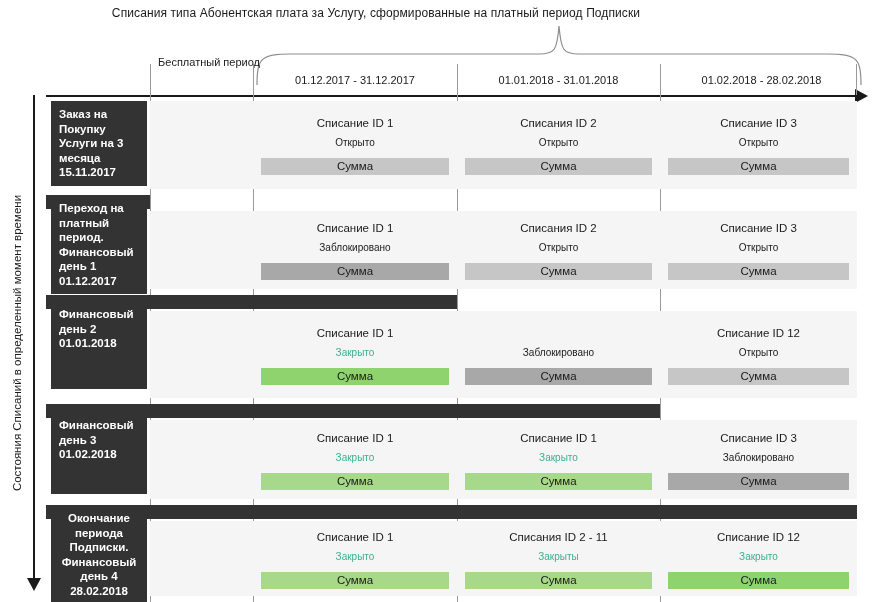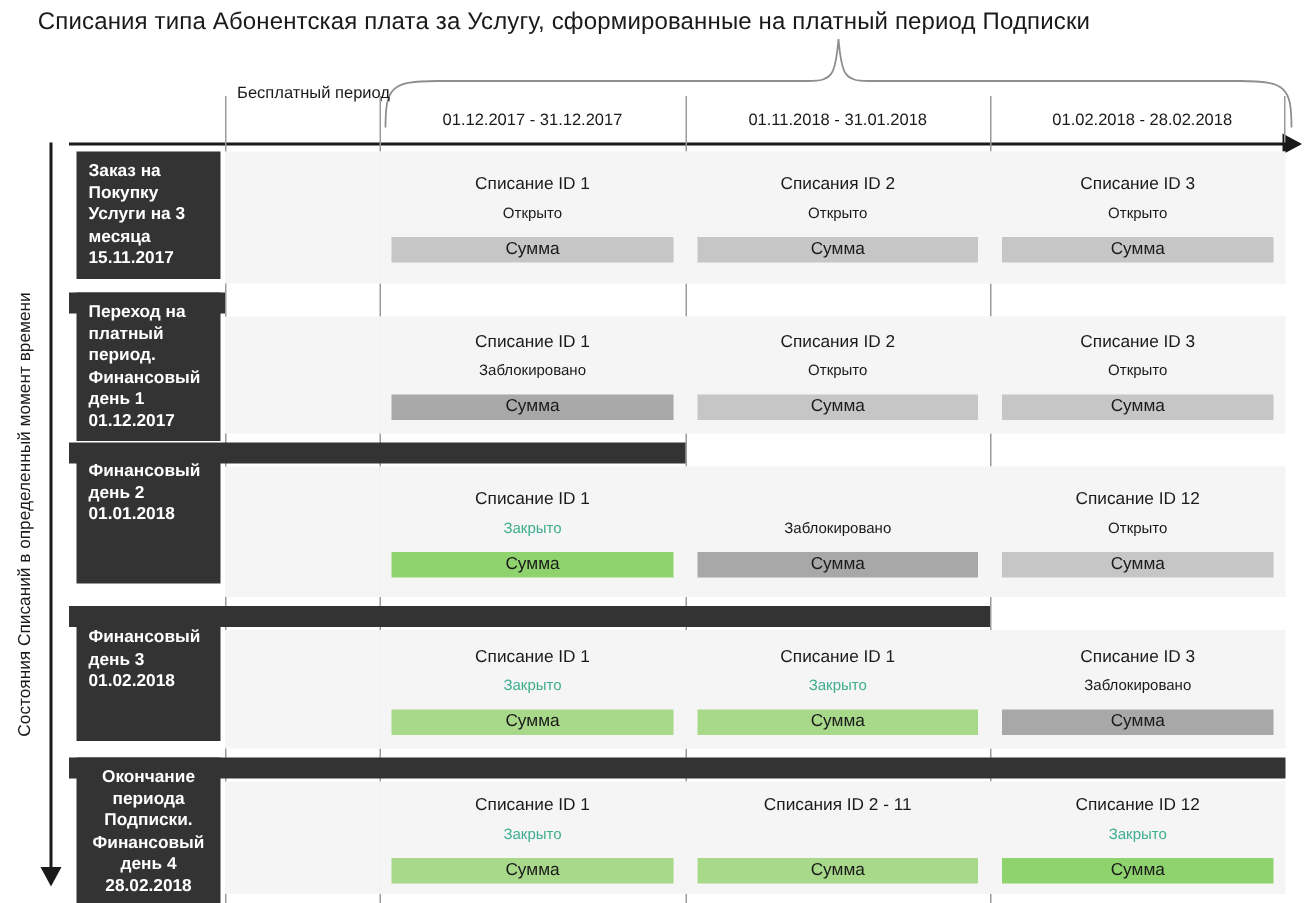--- a/index.html
+++ b/index.html
@@ -16,21 +16,21 @@
     overflow: hidden;
   }
 
   
   .top-title {
     position: absolute;
     left: 0;
     top: 6px;
     width: 752px;
     text-align: center;
-    font-size: 16px;
+    font-size: 12px;
     color: #1a1a1a;
     letter-spacing: 0.1px;
   }
 
   
   .brace-svg {
     position: absolute;
     left: 255px;
     top: 24px;
     pointer-events: none;
@@ -200,21 +200,21 @@
 
 <svg class="brace-svg" width="608" height="62" viewBox="0 0 608 62">
   <path d="M2,61 C2,34 6,30 36,30 L284,30 C300,30 302,26 304,2 C306,26 308,30 324,30 L572,30 C602,30 606,34 606,61" fill="none" stroke="#8e8e8e" stroke-width="1.2"></path>
 </svg>
 
 <div class="free-period-caption">
   <div>Бесплатный период</div>
 </div>
 
 <div class="period-caption pc-0">01.12.2017 - 31.12.2017</div>
-<div class="period-caption pc-1">01.11.2018 - 31.01.2018</div>
+<div class="period-caption pc-1">01.01.2018 - 31.01.2018</div>
 <div class="period-caption pc-2">01.02.2018 - 28.02.2018</div>
 
 <div class="axis-h"></div>
 <div class="axis-h-arrow"></div>
 <div class="axis-v"></div>
 <div class="axis-v-arrow"></div>
 <div class="axis-v-label">Состояния Списаний в определенный момент времени</div>
 
 <div class="col-sep tall" style="left:150px;"></div>
 <div class="col-sep tall" style="left:253px;"></div>
@@ -315,20 +315,21 @@
       <div class="cell blank" style="left: 207px; width: 204px; top: 16px; height: 75px; background: rgb(245, 245, 245);"></div>
       <div class="cell blank" style="left: 411px; width: 203px; top: 16px; height: 75px; background: rgb(245, 245, 245);"></div>
       <div class="cell blank" style="left: 614px; width: 197px; top: 16px; height: 75px; background: rgb(245, 245, 245);"></div>
       <div class="cell" style="left: 207px; width: 204px; top: 16px; height: 75px; background: rgb(245, 245, 245);">
         <div class="cell-title" style="top: 9.5px;">Списание ID 1</div>
         <div class="cell-state closed" style="top: 29.5px;">Закрыто</div>
         <div class="sum-bar" style="left: 8px; width: 188px; top: 50.5px; background: rgb(168, 217, 138);">Сумма</div>
       </div>
       <div class="cell" style="left: 411px; width: 203px; top: 16px; height: 75px; background: rgb(245, 245, 245);">
         <div class="cell-title" style="top: 9.5px;">Списания ID 2 - 11</div>
+        <div class="cell-state closed" style="top: 29.5px;">Закрыты</div>
         <div class="sum-bar" style="left: 8px; width: 187px; top: 50.5px; background: rgb(168, 217, 138);">Сумма</div>
       </div>
       <div class="cell" style="left: 614px; width: 197px; top: 16px; height: 75px; background: rgb(245, 245, 245);">
         <div class="cell-title" style="top: 9.5px;">Списание ID 12</div>
         <div class="cell-state closed" style="top: 29.5px;">Закрыто</div>
         <div class="sum-bar" style="left: 8px; width: 181px; top: 50.5px; background: rgb(143, 211, 110);">Сумма</div>
       </div>
     </div>
   </div>
 

